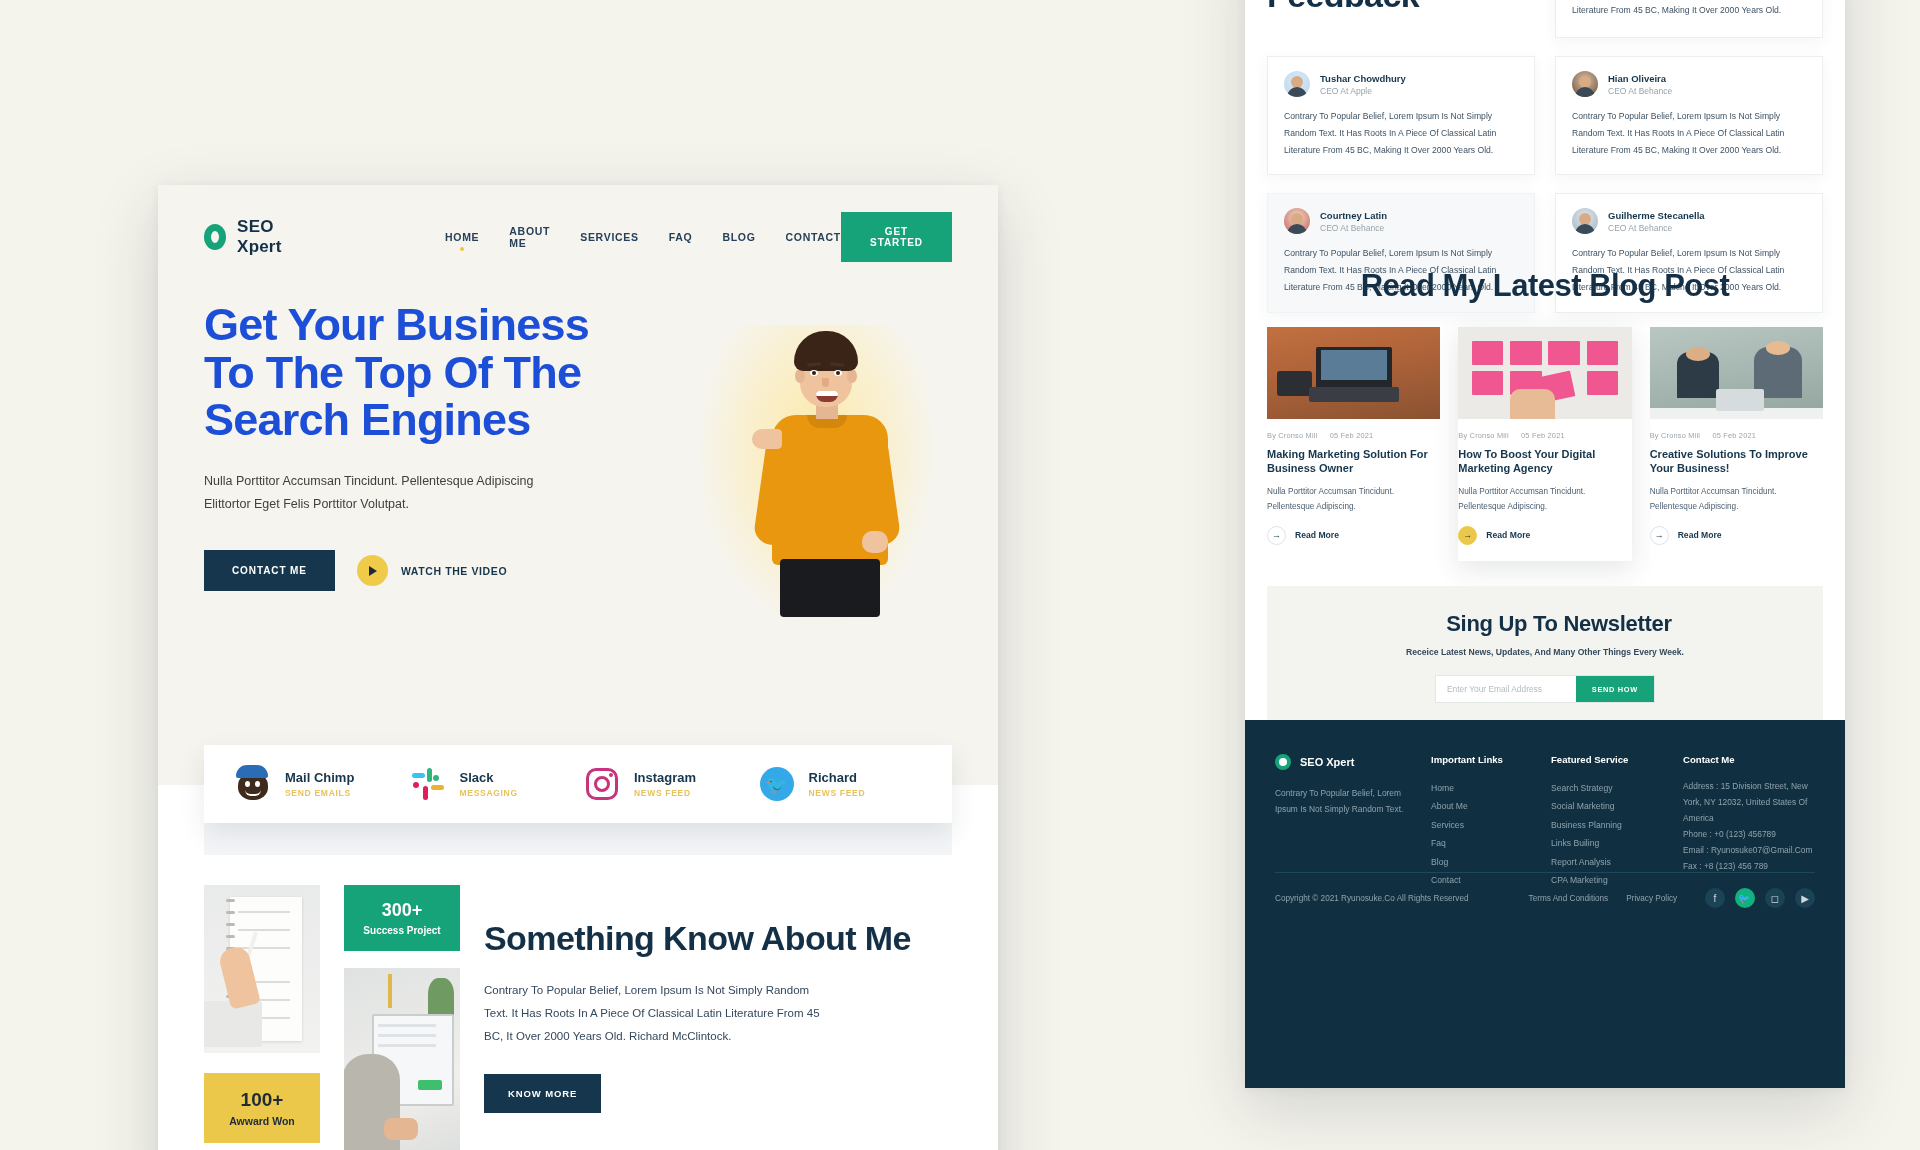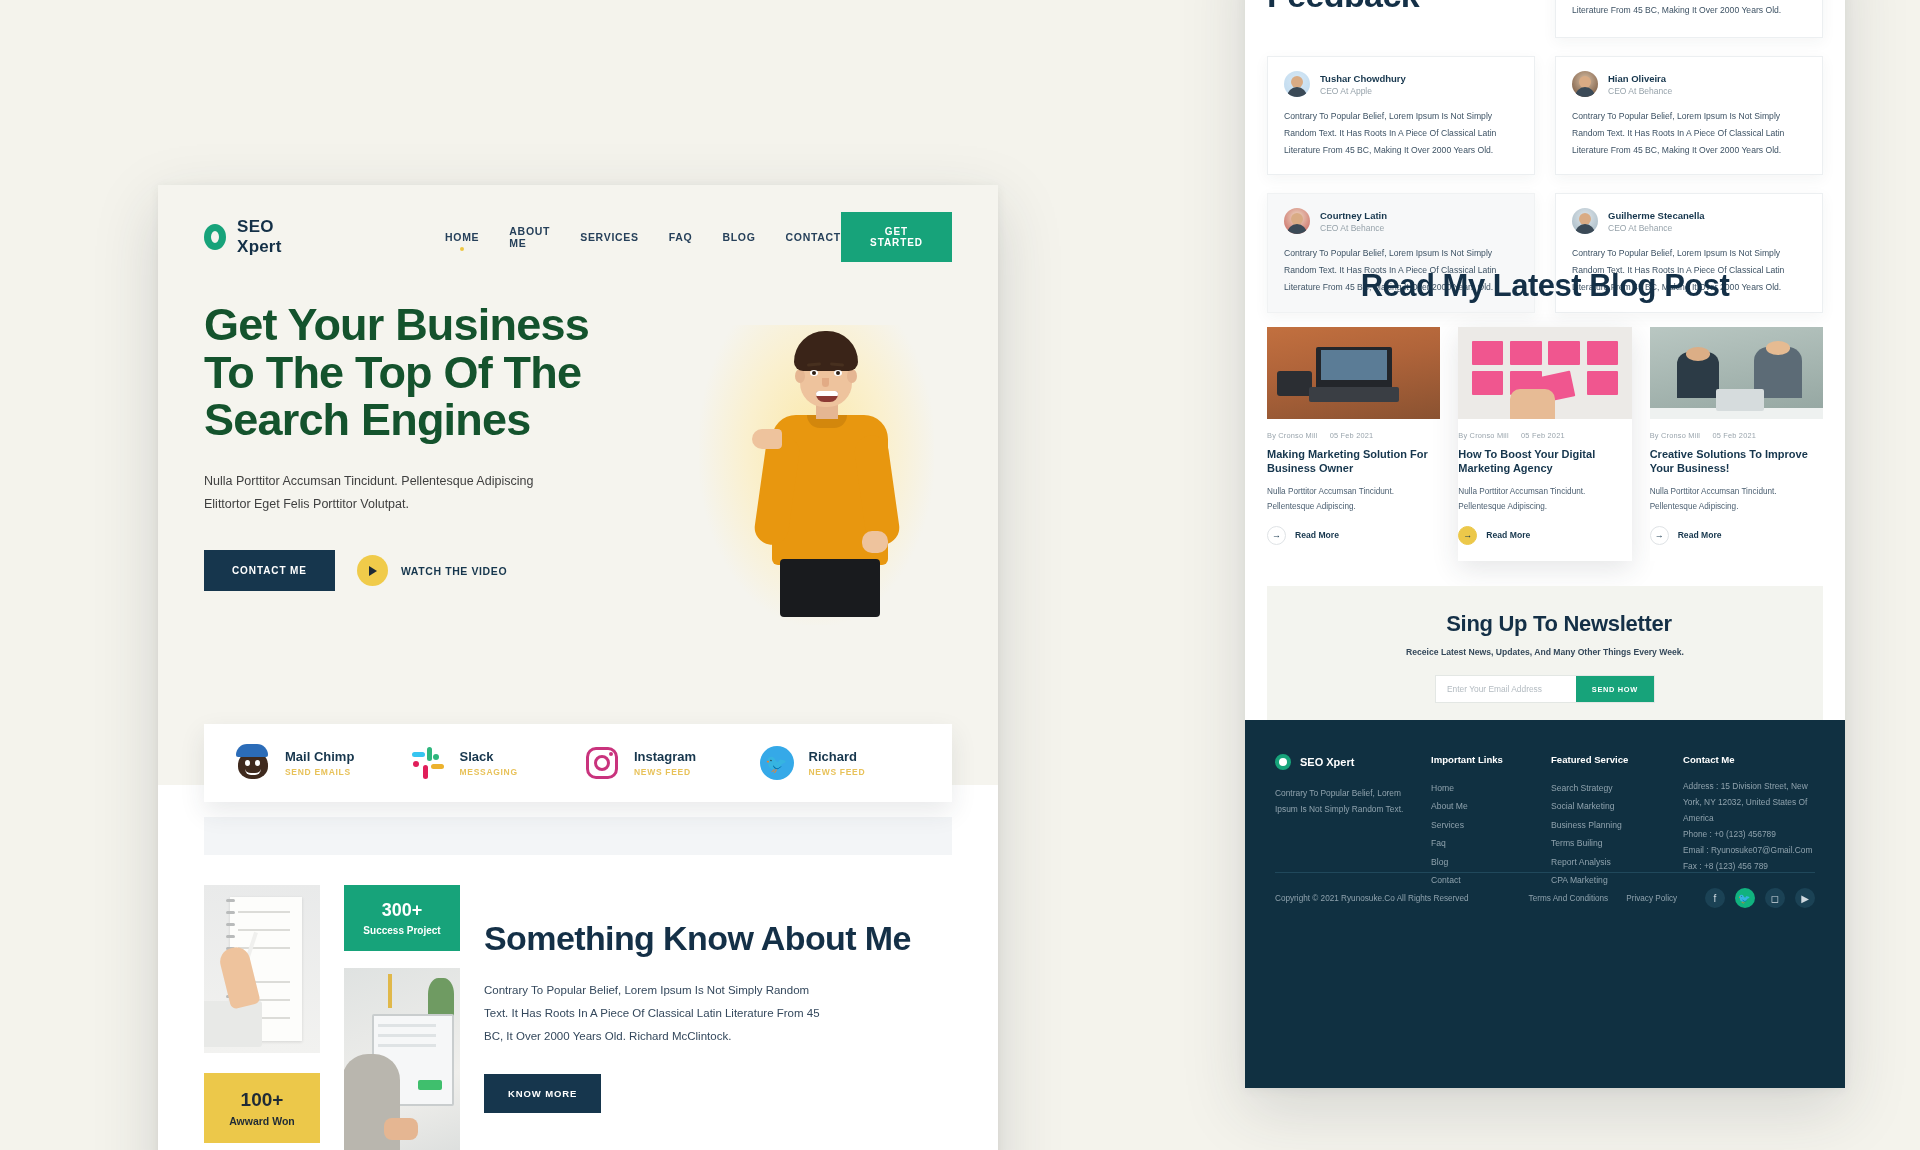--- a/index.html
+++ b/index.html
@@ -42,21 +42,21 @@
   }
   .cta-top {
     margin-left: auto; background: #17a37a; color: #fff;
     font-size: 10px; font-weight: 700; letter-spacing: .9px;
     padding: 14px 26px; border: none; cursor: pointer;
   }
 
   .hero-body { position: relative; padding: 38px 46px 0 46px; }
   .hero-title {
     font-size: 45px; line-height: 1.06; font-weight: 700;
-    color: #14532d; letter-spacing: -.8px; max-width: 420px;
+    color: #1d4ed8; letter-spacing: -.8px; max-width: 420px;
   }
   .hero-sub {
     margin-top: 26px; font-size: 12.5px; line-height: 1.85;
     color: #404040; max-width: 330px;
   }
   .hero-actions { margin-top: 34px; display: flex; align-items: center; gap: 22px; }
   .btn-dark {
     background: #16364d; color: #fff; border: none; cursor: pointer;
     font-size: 10px; font-weight: 700; letter-spacing: .9px; padding: 15px 28px;
   }
@@ -110,21 +110,21 @@
   }
   .p-hand-thumb {
     position:absolute; left:2px; top:98px; width:30px; height:20px;
     background:#eec39d; border-radius:14px 6px 6px 14px;
   }
   .p-hand-r { position:absolute; left:112px; top:200px; width:26px; height:22px; background:#eec39d; border-radius:10px; }
   .p-pants { position:absolute; left:30px; top:228px; width:100px; height:58px; background:#191b1e; border-radius:4px; }
 
   
   .brands-card {
-    position: absolute; left: 46px; right: 46px; top: 539px;
+    position: absolute; left: 46px; right: 46px; top: 560px;
     background: #fff; box-shadow: 0 10px 26px rgba(40,50,60,.10);
     display: flex; align-items: center; padding: 20px 30px; gap: 10px; z-index: 4;
   }
   .brand-item { flex: 1; display: flex; align-items: center; gap: 13px; }
   .brand-ico { width: 38px; height: 38px; flex: 0 0 38px; position: relative; }
   .brand-txt-name { font-size: 13px; font-weight: 700; color: #16364d; }
   .brand-txt-sub { font-size: 8.5px; font-weight: 700; color: #e8c25a; letter-spacing: .7px; margin-top: 3px; }
 
   
   .mc-head { position:absolute; left:4px; top:7px; width:30px; height:28px; background:#3f2a1e; border-radius:50% 50% 45% 45%; }
@@ -675,21 +675,21 @@
           <div class="foot-li">Faq</div>
           <div class="foot-li">Blog</div>
           <div class="foot-li">Contact</div>
         </div>
 
         <div>
           <div class="foot-h">Featured Service</div>
           <div class="foot-li">Search Strategy</div>
           <div class="foot-li">Social Marketing</div>
           <div class="foot-li">Business Planning</div>
-          <div class="foot-li">Terms Builing</div>
+          <div class="foot-li">Links Builing</div>
           <div class="foot-li">Report Analysis</div>
           <div class="foot-li">CPA Marketing</div>
         </div>
 
         <div>
           <div class="foot-h">Contact Me</div>
           <div class="foot-ci">Address : 15 Division Street, New York, NY 12032, United States Of America</div>
           <div class="foot-ci">Phone : +0 (123) 456789</div>
           <div class="foot-ci">Email : Ryunosuke07@Gmail.Com</div>
           <div class="foot-ci">Fax : +8 (123) 456 789</div>

